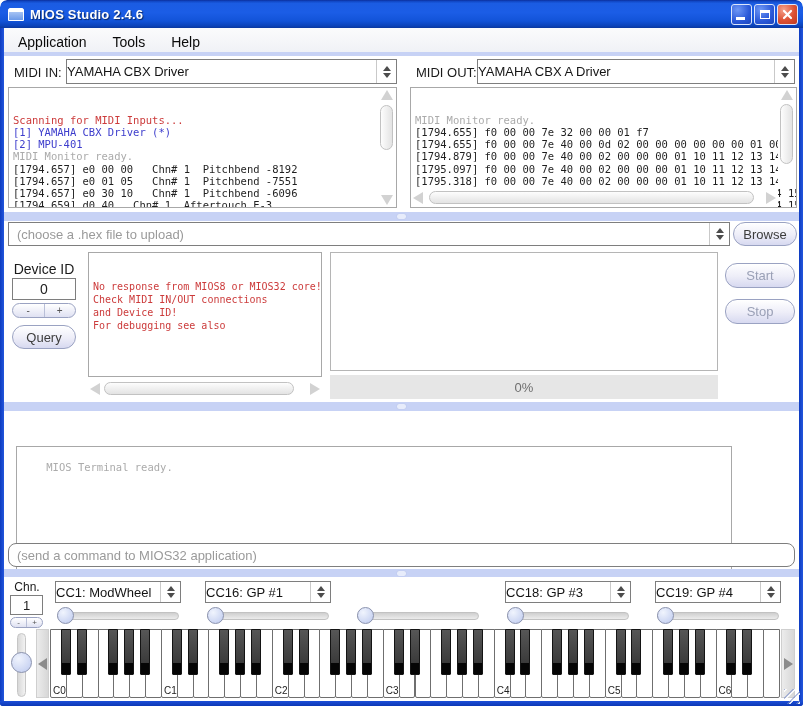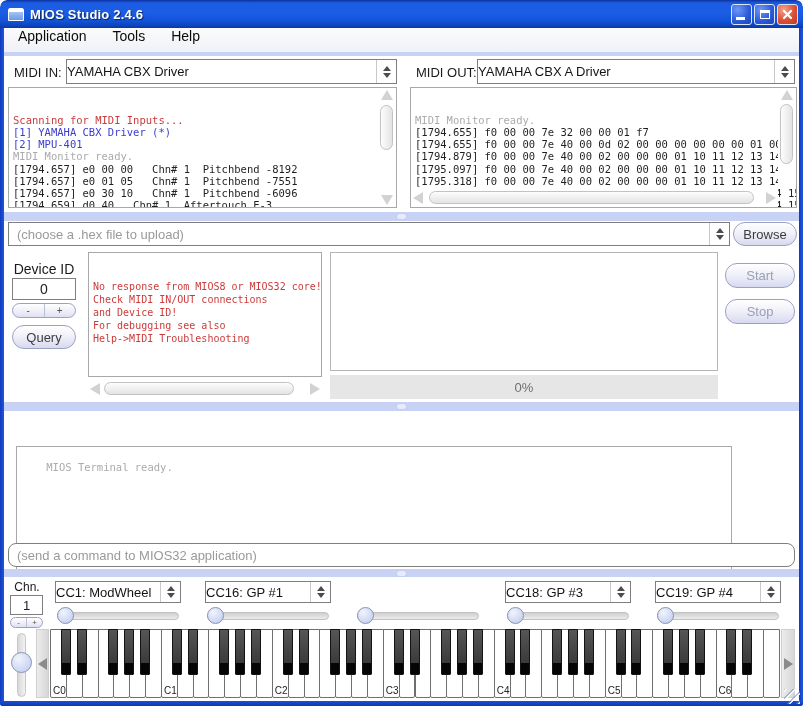--- a/index.html
+++ b/index.html
@@ -23,21 +23,21 @@
 
   
   .wb{position:absolute;background:linear-gradient(90deg,#0d3bbf,#2356dd);z-index:40;}
   .wb.l{left:0;top:28px;width:4px;height:678px;}
   .wb.r{right:0;top:28px;width:4px;height:678px;}
   .wb.b{left:0;bottom:0;width:803px;height:5px;background:linear-gradient(180deg,#1c4ed8,#0d38b4);}
   .resize-grip{position:absolute;right:3px;bottom:2px;width:16px;height:15px;z-index:41;
     background:repeating-linear-gradient(315deg,rgba(255,255,255,.85) 0 1.5px,rgba(120,140,200,.55) 1.5px 3px,transparent 3px 6.5px);}
 
   
-  .menubar{position:absolute;left:4px;top:28px;width:795px;height:28px;background:linear-gradient(180deg,#fbfbfc,#eef0f5);display:flex;gap:26px;padding-left:14px;font-size:14px;color:#0a0a0a;}
+  .menubar{position:absolute;left:4px;top:28px;width:795px;height:28px;background:linear-gradient(180deg,#fbfbfc,#eef0f5);display:flex;align-items:center;gap:26px;padding-left:14px;font-size:14px;color:#0a0a0a;}
   .menu-item{cursor:default;}
 
   
   .divider{position:absolute;left:4px;width:795px;background:#c7d2f5;}
   .grip-dot{position:absolute;left:50%;top:2px;width:9px;height:5px;margin-left:-5px;background:#e7ecfb;border-radius:2px;box-shadow:0 0 1px #9fadd9;}
 
   
   .combo{position:absolute;background:#fff;border:1px solid #7e7e7e;display:flex;align-items:center;font-size:13px;color:#141414;overflow:hidden;}
   .combo-arr{position:absolute;right:0;top:0;bottom:0;width:20px;border-left:1px solid #c9c9c9;display:flex;flex-direction:column;align-items:center;justify-content:center;gap:2px;background:#fff;}
   .tri{width:0;height:0;display:block;}
@@ -181,21 +181,21 @@
 
   <span class="fieldlabel" style="left:10px;top:261px;width:68px;text-align:center;font-size:14px;">Device ID</span>
   <div class="txtinput" style="left:12px;top:278px;width:64px;height:22px;display:flex;align-items:center;justify-content:center;font-size:14px;">0</div>
   <div class="mp-pill" style="left:12px;top:303px;width:64px;height:15px;font-size:10px;">
     <span class="mp-cell first">-</span>
     <span class="mp-cell">+</span>
   </div>
   <button class="pill" style="left:12px;top:325px;width:64px;height:24px;">Query</button>
 
   <div class="monitor" style="left:88px;top:252px;width:234px;height:125px;padding:3px 0 0 4px;">
-    <div id="status-lines"><div class="sline">No response from MIOS8 or MIOS32 core!</div><div class="sline">Check MIDI IN/OUT connections</div><div class="sline">and Device ID!</div><div class="sline">For debugging see also</div><div class="sline">Help-&gt;MIDI Troubleshooting</div></div>
+    <div id="status-lines"><div class="sline">No response from MIOS8 or MIOS32 core!</div><div class="sline">Check MIDI IN/OUT connections</div><div class="sline">and Device ID!</div><div class="sline">For debugging see also</div></div>
   </div>
   <div class="hsb" style="left:88px;top:380px;width:234px;background:transparent;">
     <i class="sb-tri-left"></i>
     <span class="hthumb" style="left:16px;width:190px;"></span>
     <i class="sb-tri-right"></i>
   </div>
 
   <div style="position:absolute;left:330px;top:252px;width:388px;height:119px;background:#fff;border:1px solid #b5b5b5;"></div>
   <div class="progress" style="left:330px;top:375px;width:388px;height:24px;">
     <span>0%</span>

